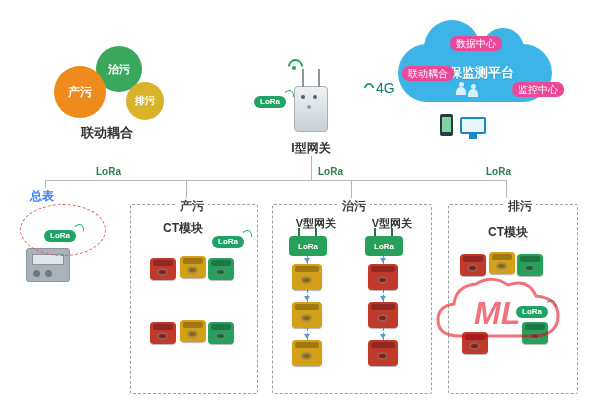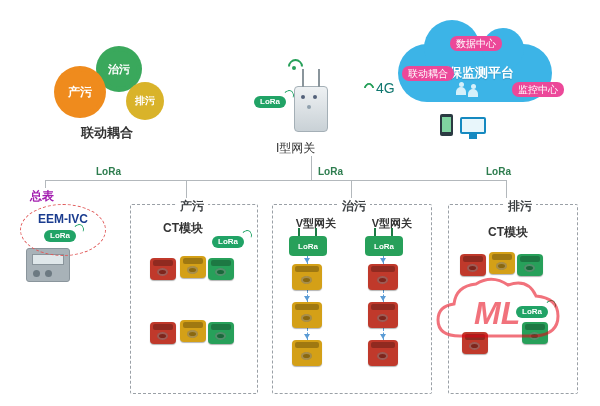--- a/index.html
+++ b/index.html
@@ -23,21 +23,21 @@
 
   
   .lora-pill{position:absolute;background:#21a366;color:#fff;font-size:8px;font-weight:bold;border-radius:8px;padding:2px 6px;line-height:1;z-index:4}
   .lora-pill::after{content:"";position:absolute;right:-8px;top:-6px;width:8px;height:8px;border:1.5px solid #21a366;border-radius:50%;border-bottom-color:transparent;border-left-color:transparent;transform:rotate(-15deg)}
 
   
   .igw{position:absolute;left:294px;top:86px;width:34px;height:46px;background:linear-gradient(#eef1f3,#c9d1d6);border:1px solid #a4afb6;border-radius:4px;z-index:2}
   .igw .ant{position:absolute;width:2px;height:18px;background:#8a959c;top:-18px}
   .igw .ant.a1{left:7px}.igw .ant.a2{left:23px}
   .igw .led{position:absolute;left:6px;top:8px;width:4px;height:4px;border-radius:50%;background:#53617a;box-shadow:12px 0 0 #53617a,6px 10px 0 #8fa0ad}
-  .gw-label{position:absolute;left:276px;top:140px;width:70px;font-size:12px;color:#333;font-weight:normal}
+  .gw-label{position:absolute;left:276px;top:140px;width:70px;text-align:center;font-size:12px;color:#333;font-weight:bold}
 
   
   .wifi{position:absolute;left:286px;top:58px;width:16px;height:16px}
   .wifi::before{content:"";position:absolute;left:2px;top:1px;width:11px;height:11px;border:2px solid #27a05a;border-radius:50%;border-bottom-color:transparent;border-left-color:transparent;transform:rotate(-45deg)}
   .wifi::after{content:"";position:absolute;left:6px;top:8px;width:4px;height:4px;border-radius:50%;background:#27a05a}
   .g4{position:absolute;left:364px;top:80px;display:flex;align-items:center;gap:2px}
   .g4-arc{width:10px;height:10px;border:2px solid #27a05a;border-radius:50%;border-right-color:transparent;border-bottom-color:transparent;transform:rotate(45deg)}
   .g4-text{font-size:14px;font-weight:normal;color:#0f766e}
 
   
@@ -53,21 +53,21 @@
   
   .phone{position:absolute;left:440px;top:114px;width:13px;height:22px;background:#2b3a42;border-radius:2px;z-index:3}
   .phone::before{content:"";position:absolute;left:2px;top:3px;right:2px;bottom:4px;background:#7fd4a0}
   .monitor{position:absolute;left:460px;top:117px;width:26px;height:17px;background:#1589c0;border-radius:2px;z-index:3}
   .monitor::before{content:"";position:absolute;left:2px;top:2px;right:2px;bottom:2px;background:#e8f6fb}
   .monitor::after{content:"";position:absolute;left:9px;bottom:-5px;width:8px;height:5px;background:#1589c0}
 
   
   .ellipse{position:absolute;left:20px;top:204px;width:86px;height:52px;border:1.5px dashed #e05a5a;border-radius:50%;z-index:2}
   .meter-model{position:absolute;left:20px;top:212px;width:86px;text-align:center;font-size:12px;font-weight:bold;color:#1a3c8f;z-index:3}
-  .meter-label{position:absolute;left:30px;top:188px;font-size:12px;font-weight:bold;color:#a21caf}
+  .meter-label{position:absolute;left:30px;top:188px;font-size:12px;font-weight:bold;color:#3b82f6}
   .meter{position:absolute;left:26px;top:248px;width:44px;height:34px;background:#a8b2b8;border:1px solid #8a959c;border-radius:3px;z-index:1}
   .meter .screen{position:absolute;left:5px;top:5px;right:5px;height:11px;background:#dfe7ea;border:1px solid #8a959c}
   .meter .knob{position:absolute;left:6px;bottom:4px;width:7px;height:7px;border-radius:50%;background:#6d7a82;box-shadow:12px 0 0 #6d7a82}
 
   
   .mod{position:absolute;width:26px;height:22px;border-radius:4px;box-shadow:0 1px 1px rgba(0,0,0,.3);z-index:2}
   .mod::before{content:"";position:absolute;left:3px;right:3px;top:2px;height:6px;border-radius:2px;background:rgba(0,0,0,.25)}
   .mod::after{content:"";position:absolute;left:7px;top:10px;width:11px;height:8px;border-radius:50%;background:rgba(0,0,0,.35);box-shadow:inset 0 0 0 2px rgba(255,255,255,.25)}
   .mod-lg{width:30px;height:26px}
   .mod-lg::after{left:9px;top:12px}
@@ -135,21 +135,20 @@
   <div class="line-v" style="left:311px;top:156px;height:24px"></div>
   <div class="line-v" style="left:186px;top:180px;height:25px"></div>
   <div class="line-v" style="left:351px;top:180px;height:25px"></div>
   <div class="line-v" style="left:506px;top:180px;height:25px"></div>
   <span class="bus-lora" style="left:96px;top:166px">LoRa</span>
   <span class="bus-lora" style="left:318px;top:166px">LoRa</span>
   <span class="bus-lora" style="left:486px;top:166px">LoRa</span>
 
   <div class="meter-label">总表</div>
   <div class="ellipse"></div>
-  <div class="meter-model">EEM-IVC</div>
   <span class="lora-pill" style="left:44px;top:230px">LoRa</span>
   <div class="meter">
     <span class="screen"></span>
     <span class="knob"></span>
   </div>
 
   <div class="dash-box" style="left:130px;top:204px;width:128px;height:190px"></div>
   <span class="box-label" style="left:176px;top:198px">产污</span>
   <span class="ct-title" style="left:163px;top:220px">CT模块</span>
   <span class="lora-pill" style="left:212px;top:236px">LoRa</span>

